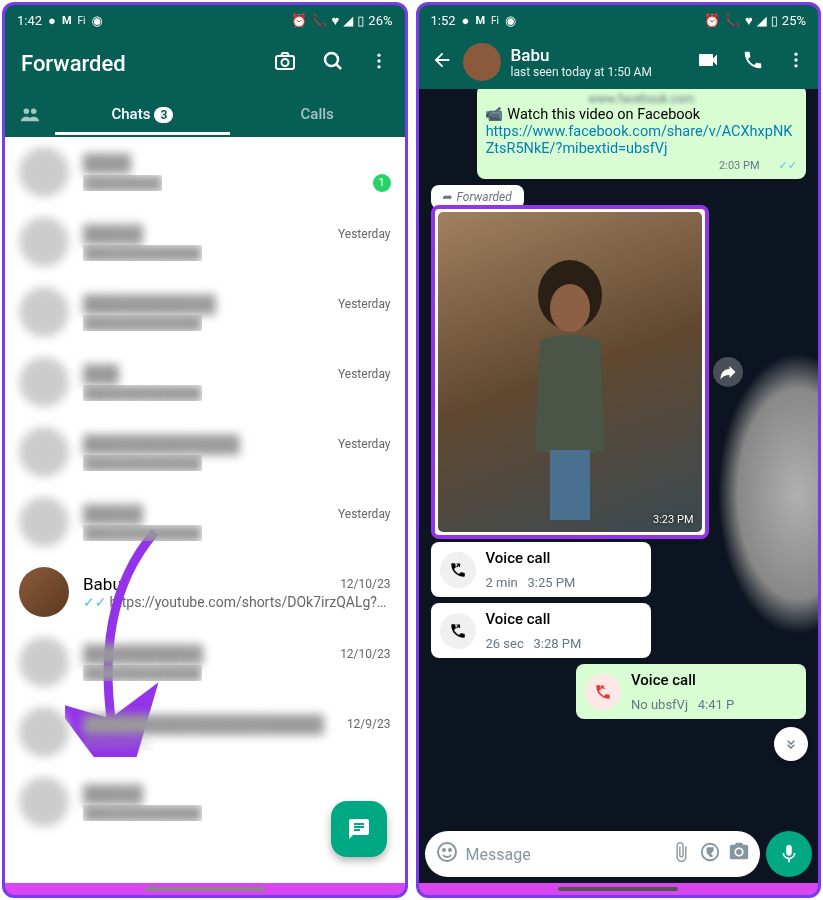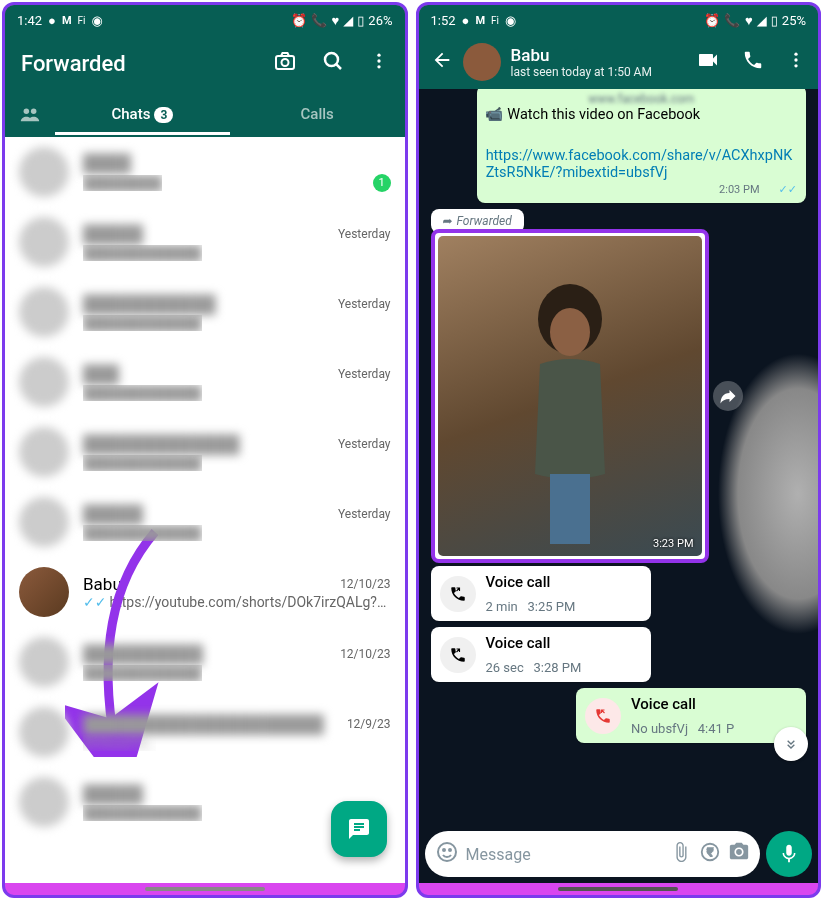--- a/index.html
+++ b/index.html
@@ -36,21 +36,21 @@
 .chat-header { background: #075e54; color: #fff; padding: 8px 12px; display: flex; align-items: center; gap: 10px; }
 .chat-hdr-avatar { width: 38px; height: 38px; border-radius: 50%; background: #8b5a3c; }
 .chat-hdr-info { flex: 1; }
 .chat-hdr-name { font-size: 17px; font-weight: 500; }
 .chat-hdr-status { font-size: 12px; opacity: 0.9; }
 .chat-hdr-actions { display: flex; gap: 22px; align-items: center; }
 .chat-bg { flex: 1; background: #0b1420; background-image: radial-gradient(ellipse 200px 350px at 95% 55%, #b0b0b0 0%, #888 30%, transparent 40%); position: relative; overflow: hidden; display: flex; flex-direction: column; padding: 6px; }
 .msg { max-width: 85%; border-radius: 8px; padding: 7px 9px; margin: 3px 0; font-size: 14.5px; position: relative; box-shadow: 0 1px 1px rgba(0,0,0,0.15); }
 .msg.out { background: #d9fdd3; align-self: flex-end; margin-right: 6px; }
 .msg.in { background: #fff; align-self: flex-start; margin-left: 6px; }
-.msg-link { color: #027eb5; word-break: break-all; margin-top: 24px; }
+.msg-link { color: #027eb5; word-break: break-all; }
 .msg-time { font-size: 11px; color: #667781; text-align: right; margin-top: 2px; display: flex; justify-content: flex-end; align-items: center; gap: 19px; }
 .fwd-label { font-size: 12px; color: #667781; display: flex; align-items: center; gap: 4px; padding: 2px 4px; }
 .img-msg { border: 4px solid #9333ea; background: #fff; padding: 3px; border-radius: 8px; align-self: flex-start; margin-left: 6px; position: relative; width: 278px; }
 .img-content { width: 100%; height: 320px; background: linear-gradient(160deg,#a08060 0%, #604830 50%, #3a4a52 100%); border-radius: 5px; position: relative; overflow: hidden; }
 .img-person { position: absolute; left: 50%; top: 12%; transform: translateX(-50%); width: 140px; height: 270px; }
 .img-time-ov { position: absolute; bottom: 6px; right: 8px; color: #fff; font-size: 11px; text-shadow: 0 0 3px #000; }
 .fwd-icon-side { position: absolute; right: -38px; top: 50%; transform: translateY(-50%); width: 30px; height: 30px; border-radius: 50%; background: rgba(255,255,255,0.25); display: flex; align-items: center; justify-content: center; }
 .call-msg { display: flex; align-items: center; gap: 10px; }
 .call-icon-c { width: 36px; height: 36px; border-radius: 50%; background: #f0f0f0; display: flex; align-items: center; justify-content: center; }
 .call-info { flex: 1; }

